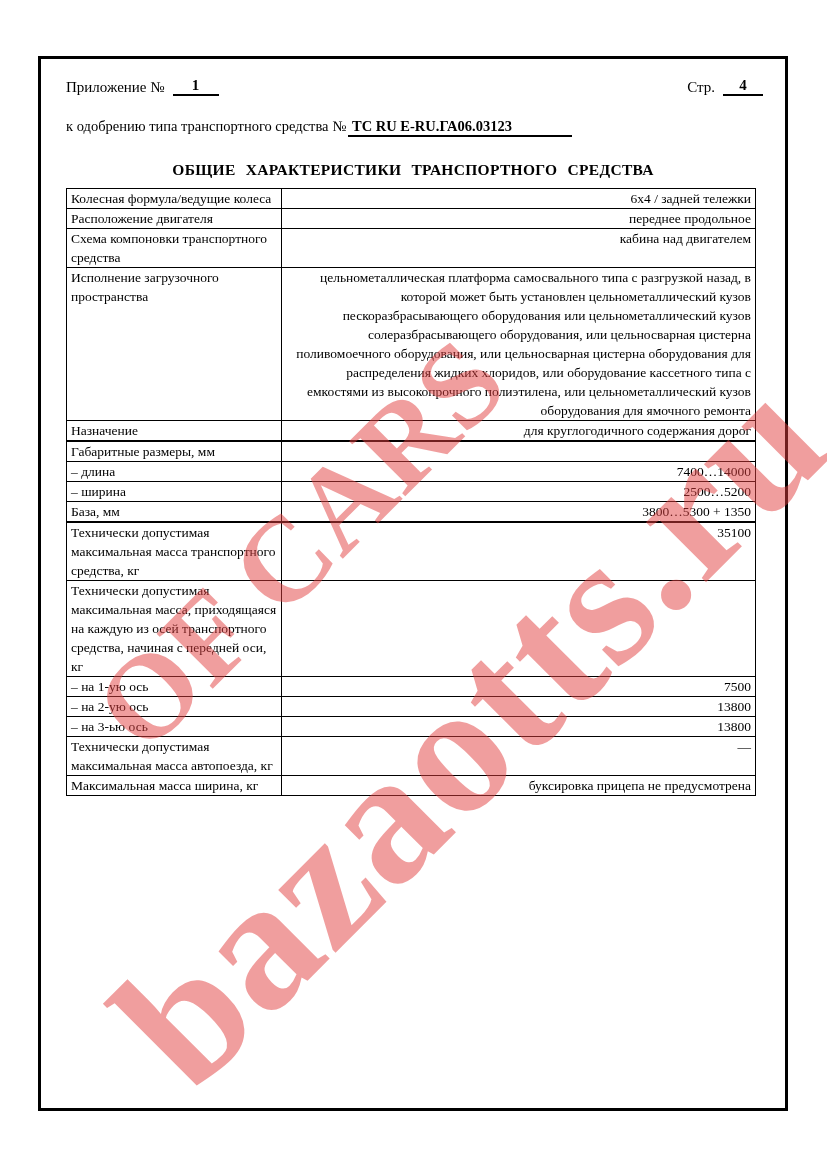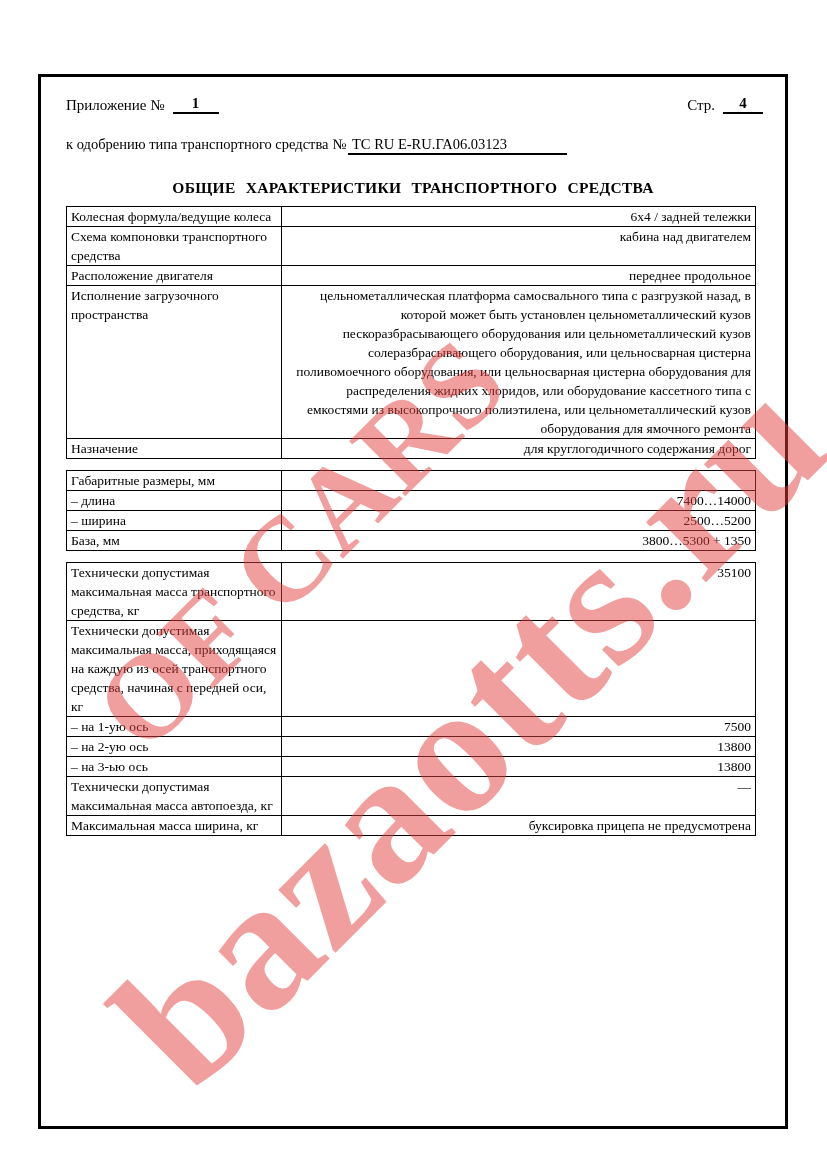--- a/index.html
+++ b/index.html
@@ -1,42 +1,42 @@
 <!DOCTYPE html>
 <html><head>
 <meta charset="utf-8">
 <style>
   html,body{margin:0;padding:0;}
   body{
     width:827px;height:1170px;position:relative;background:#ffffff;
     font-family:"Liberation Serif", serif;color:#000;overflow:hidden;
   }
   .sheet{
-    position:absolute;left:38px;top:74px;width:744px;height:1049px;
+    position:absolute;left:38px;top:56px;width:744px;height:1049px;
     border:3px solid #000;background:#fff;
   }
   .hdr{margin:18px 22px 0 25px;font-size:15px;}
   .hdr-row1{display:flex;justify-content:space-between;align-items:flex-end;}
   .blank{
     display:inline-block;text-align:center;font-weight:bold;
     border-bottom:2px solid #000;line-height:17px;vertical-align:bottom;
   }
   .blank.appendix-no{min-width:46px;margin-left:8px;}
   .blank.page-no{min-width:40px;margin-left:8px;}
   .hdr-row2{margin:22px 22px 0 25px;font-size:14.5px;white-space:nowrap;}
   .approval-no{
-    font-weight:normal;border-bottom:2.5px solid #000;
+    font-weight:bold;border-bottom:2.5px solid #000;
     padding:0 60px 1px 4px;margin-left:2px;
   }
   .doc-title{
     margin-top:26px;text-align:center;font-weight:bold;font-size:15.5px;
     word-spacing:6px;letter-spacing:0.3px;
   }
   .tables-wrap{margin:9px 26px 0 25px;}
-  table.t{border-collapse:collapse;width:690px;table-layout:fixed;margin-bottom:11px;}
+  table.t{border-collapse:collapse;width:690px;table-layout:fixed;}
   table.t td{
     border:1.5px solid #000;vertical-align:top;
     font-size:13.5px;line-height:19px;padding:0 4px;
   }
   td.lbl{padding-left:5px;}
   td.val{text-align:right;white-space:pre-line;}
   tr.sub td.lbl{}
   tr.thickb td{border-bottom-width:3px;}
   
   .wm-layer{
@@ -76,26 +76,26 @@
       <colgroup>
           <col style="width:215px">
           <col>
         </colgroup>
       <tbody>
         <tr>
           <td class="lbl">Колесная формула/ведущие колеса</td>
           <td class="val">6х4 / задней тележки</td>
         </tr>
         <tr>
+          <td class="lbl">Расположение двигателя</td>
+          <td class="val">переднее продольное</td>
+        </tr>
+        <tr>
           <td class="lbl">Схема компоновки транспортного средства</td>
           <td class="val">кабина над двигателем</td>
-        </tr>
-        <tr>
-          <td class="lbl">Расположение двигателя</td>
-          <td class="val">переднее продольное</td>
         </tr>
         <tr>
           <td class="lbl">Исполнение загрузочного пространства</td>
           <td class="val">цельнометаллическая платформа самосвального типа с разгрузкой назад, в которой может быть установлен цельнометаллический кузов пескоразбрасывающего оборудования или цельнометаллический кузов солеразбрасывающего оборудования, или цельносварная цистерна поливомоечного оборудования, или цельносварная цистерна оборудования для распределения жидких хлоридов, или оборудование кассетного типа с емкостями из высокопрочного полиэтилена, или цельнометаллический кузов оборудования для ямочного ремонта</td>
         </tr>
         <tr>
           <td class="lbl">Назначение</td>
           <td class="val">для круглогодичного содержания дорог</td>
         </tr>
       </tbody>

